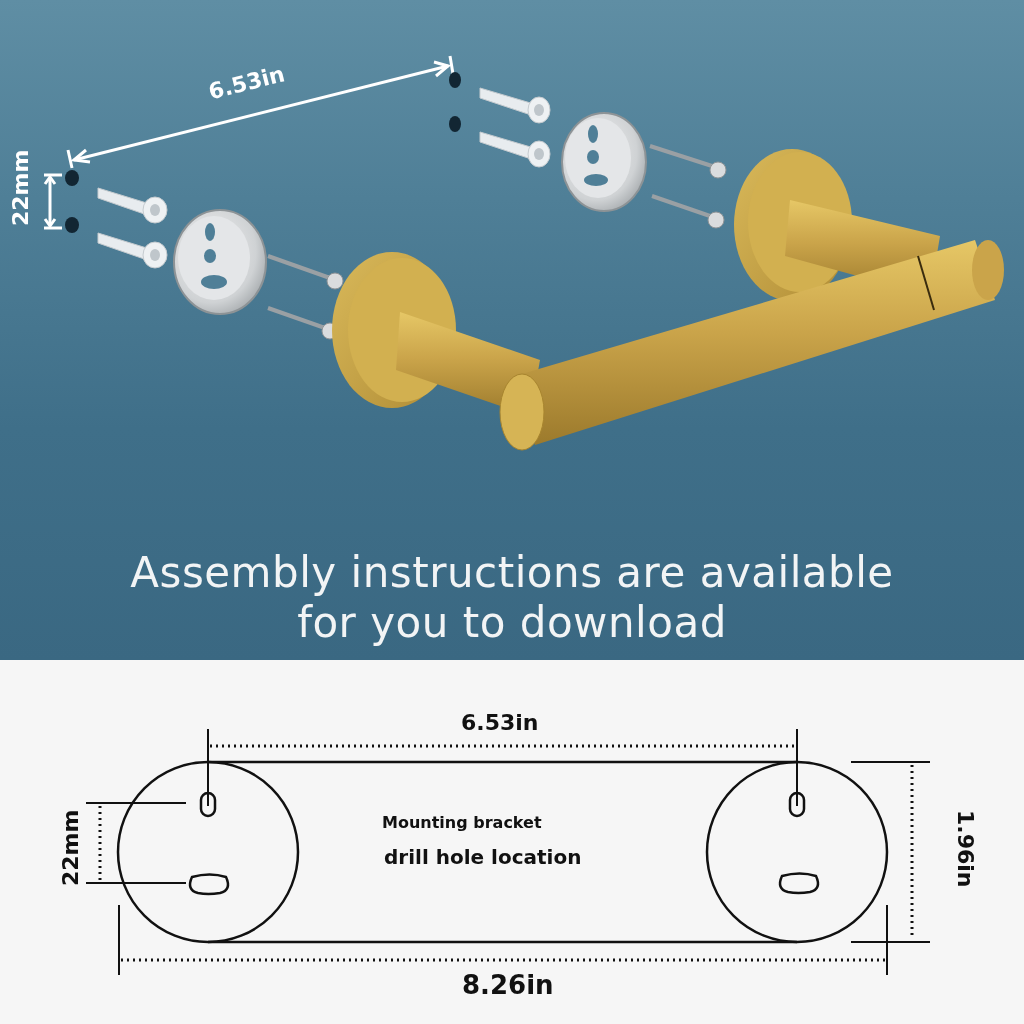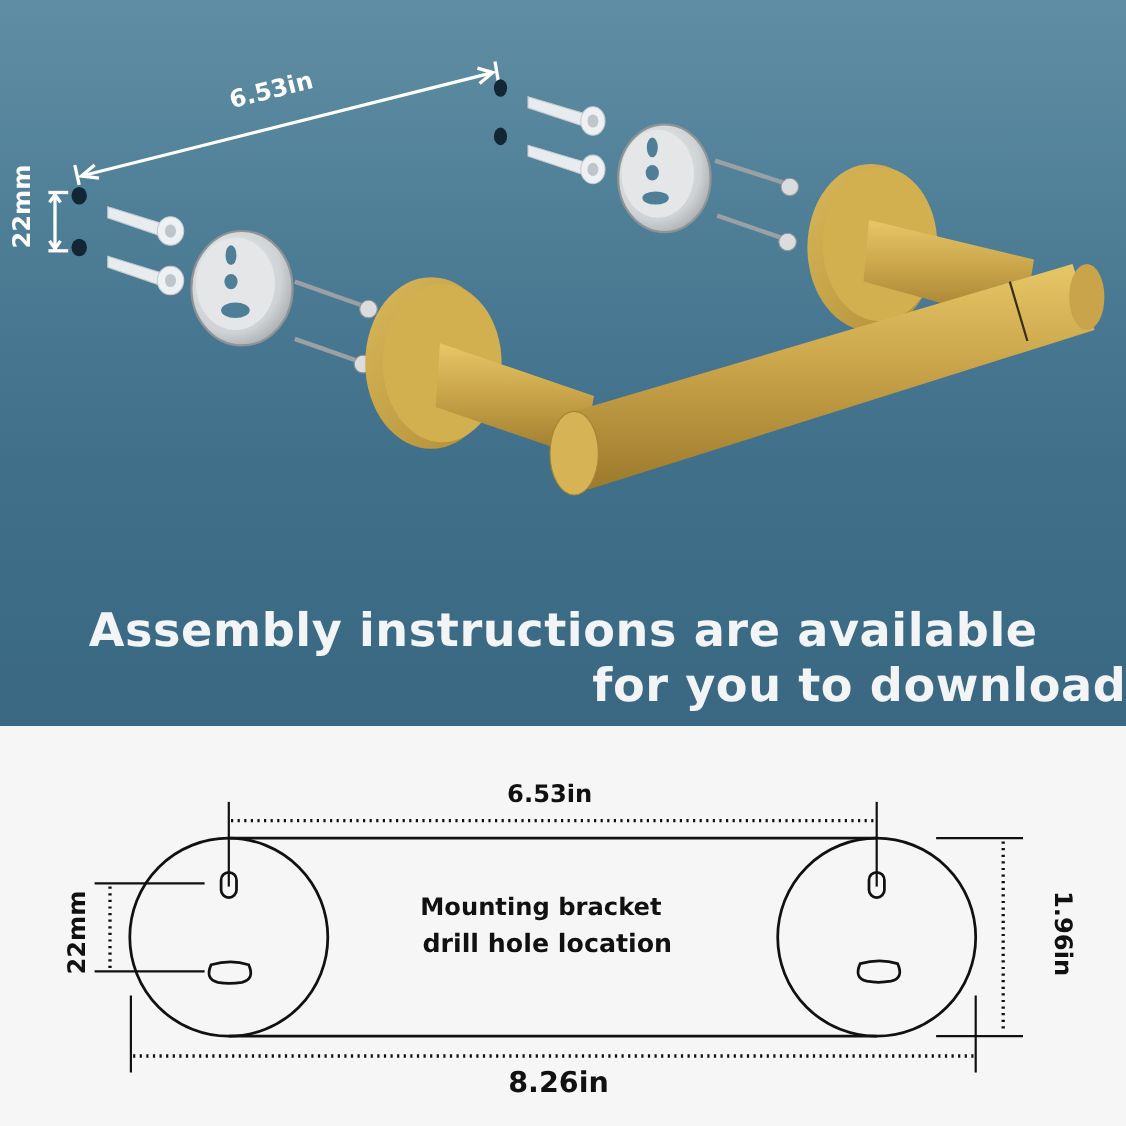--- a/index.html
+++ b/index.html
@@ -2,23 +2,23 @@
 <html><head>
 <meta charset="utf-8">
 <style>
   html, body { margin: 0; padding: 0; }
   body { width: 1024px; height: 1024px; position: relative; overflow: hidden; font-family: "DejaVu Sans", sans-serif; }
   .top { position: absolute; left: 0; top: 0; width: 1024px; height: 660px;
          background: linear-gradient(180deg, #5f8ea4 0%, #4f7f97 30%, #3f6f89 65%, #3a6882 100%); }
   .bottom { position: absolute; left: 0; top: 660px; width: 1024px; height: 364px; background: #f6f6f6; }
   svg { position: absolute; left: 0; top: 0; }
   .headline { position: absolute; left: 0; width: 1024px; text-align: center; color: #f2f4f5;
-              font-family: "DejaVu Sans", sans-serif; font-weight: bold; font-size: 42px; letter-spacing: 0.5px; }
+              font-family: "DejaVu Sans", sans-serif; font-weight: normal; font-size: 42px; letter-spacing: 0.5px; }
   .h1 { top: 548px; }
-  .h2 { top: 598px; text-align: right; }
+  .h2 { top: 598px; }
   .lbl { position: absolute; font-family: "DejaVu Sans", sans-serif; font-weight: bold; color: #111; }
   .wlbl { position: absolute; font-family: "DejaVu Sans", sans-serif; font-weight: bold; color: #ffffff; }
 </style>
 </head>
 <body>
 
 <div class="top"></div>
 <div class="bottom"></div>
 
 <svg width="1024" height="660" viewBox="0 0 1024 660">
@@ -161,17 +161,17 @@
     <line x1="887" y1="905" x2="887" y2="975"></line>
     <line x1="121" y1="960" x2="885" y2="960" stroke-dasharray="2,4" stroke-width="3"></line>
 
     <line x1="851" y1="762" x2="930" y2="762"></line>
     <line x1="851" y1="942" x2="930" y2="942"></line>
     <line x1="912" y1="765" x2="912" y2="939" stroke-dasharray="2,4" stroke-width="3"></line>
   </g>
 </svg>
 
 <div class="lbl" style="left:461px; top:710px; font-size:22px;">6.53in</div>
-<div class="lbl" style="left:382px; top:813px; font-size:22px;">Mounting bracket</div>
-<div class="lbl" style="left:384px; top:845px; font-size:23px;">drill hole location</div>
+<div class="lbl" style="left:382px; top:813px; font-size:16px;">Mounting bracket</div>
+<div class="lbl" style="left:384px; top:845px; font-size:20px;">drill hole location</div>
 <div class="lbl" style="left:58px; top:886px; font-size:22px; transform:rotate(-90deg); transform-origin:left top;">22mm</div>
 <div class="lbl" style="left:978px; top:810px; font-size:22px; transform:rotate(90deg); transform-origin:left top;">1.96in</div>
 <div class="lbl" style="left:462px; top:970px; font-size:26px;">8.26in</div>
 
 </body></html>

